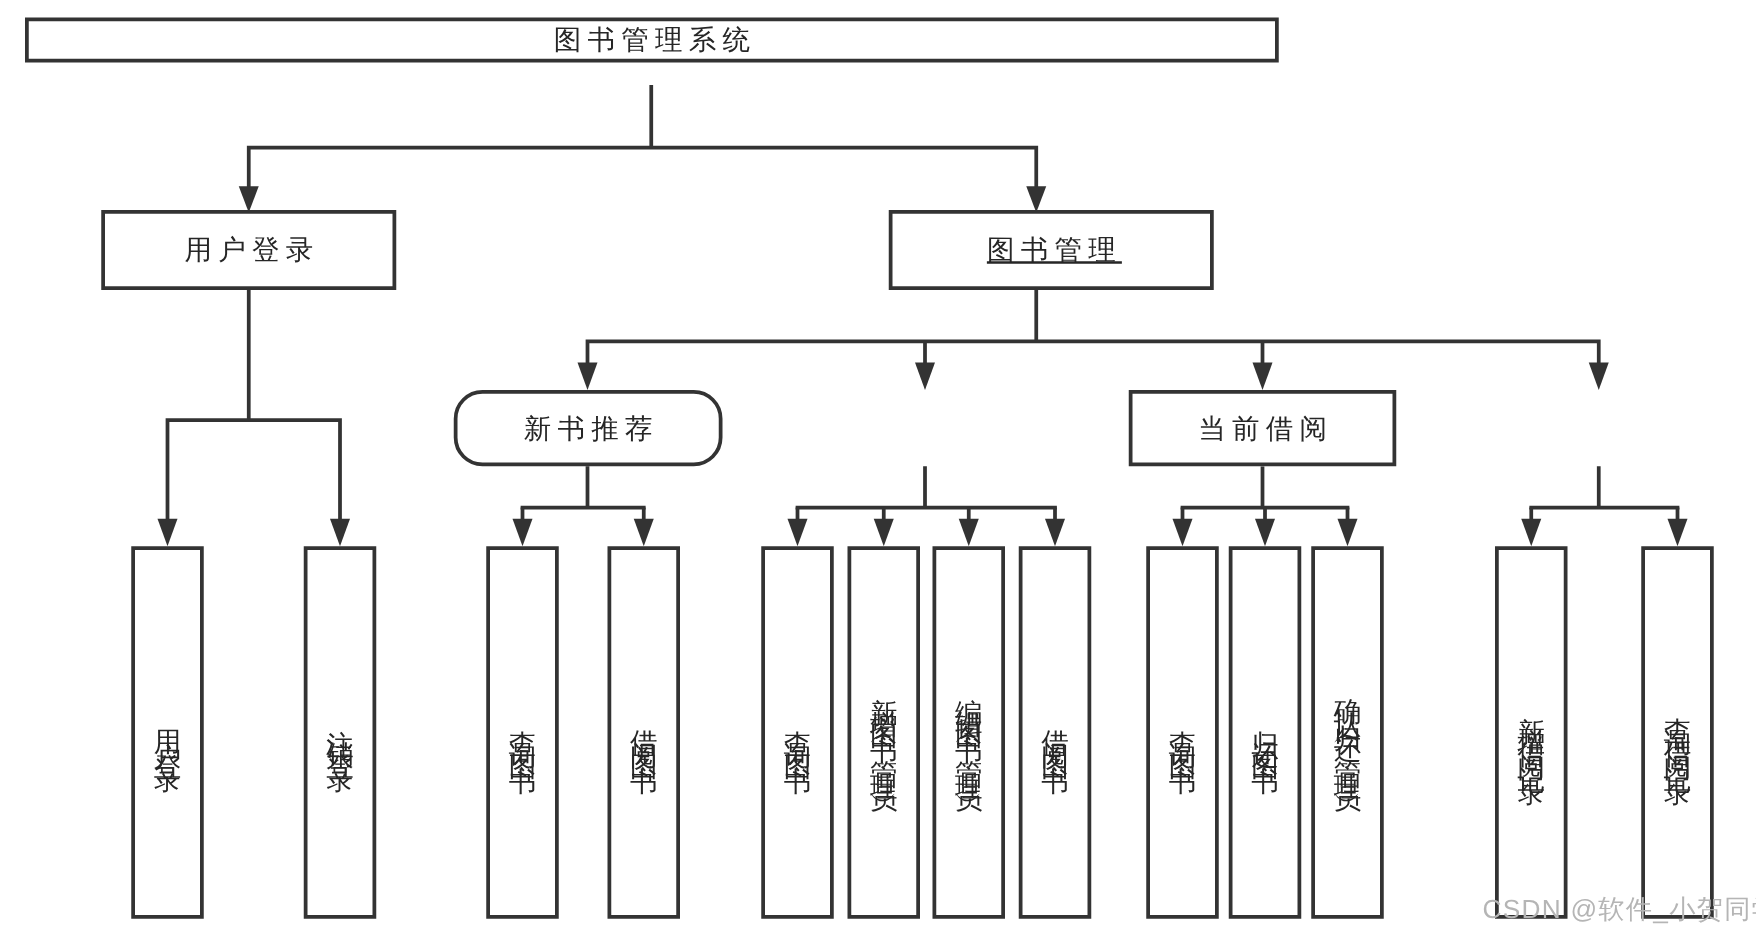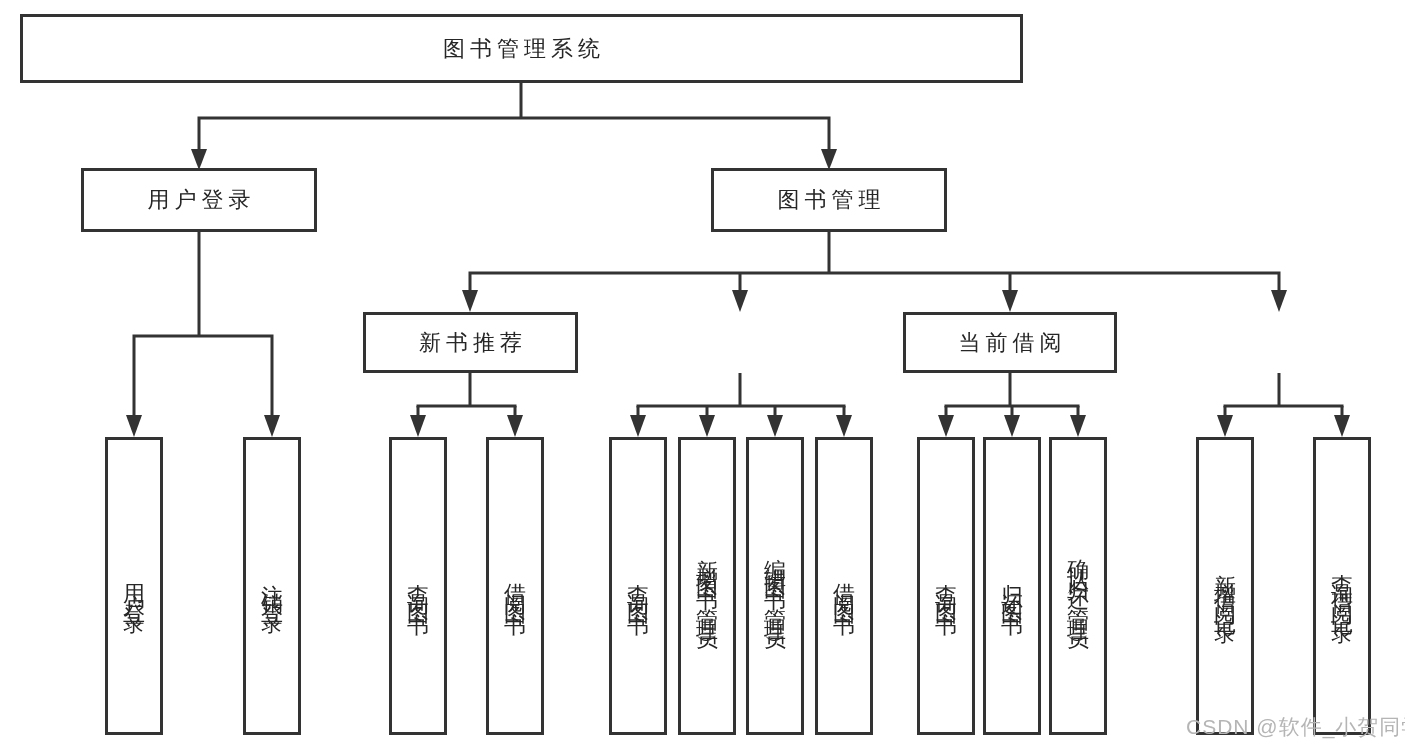--- a/index.html
+++ b/index.html
@@ -110,32 +110,32 @@
       <polygon points="767,415 783,415 775,437"></polygon>
       <polygon points="836,415 852,415 844,437"></polygon>
       <polygon points="938,415 954,415 946,437"></polygon>
       <polygon points="1004,415 1020,415 1012,437"></polygon>
       <polygon points="1070,415 1086,415 1078,437"></polygon>
       <polygon points="1217,415 1233,415 1225,437"></polygon>
       <polygon points="1334,415 1350,415 1342,437"></polygon>
     </g>
   </svg>
 
-  <div class="node" style="left:20px;top:14px;width:1003px;height:69px;">
+  <div class="node" style="left:20px;top:14px;width:1003px;height:36px;">
     <span>图书管理系统</span>
   </div>
 
   <div class="node" style="left:81px;top:168px;width:236px;height:64px;">
     <span>用户登录</span>
   </div>
-  <div class="node" style="left:711px;top:168px;width:236px;height:64px;">
+  <div class="node" style="left:711px;top:168px;width:260px;height:64px;text-decoration:underline;">
     <span>图书管理</span>
   </div>
 
-  <div class="node" style="left:363px;top:312px;width:215px;height:61px;">
+  <div class="node" style="left:363px;top:312px;width:215px;height:61px;border-radius:23px;">
     <span>新书推荐</span>
   </div>
   <div class="node" style="left:903px;top:312px;width:214px;height:61px;font-family:Liberation Mono, monospace;">
     <span>当前借阅</span>
   </div>
 
   <div class="leaf" style="left:105px;">
     <span class="vtext">用户登录</span>
   </div>
   <div class="leaf" style="left:243px;">

